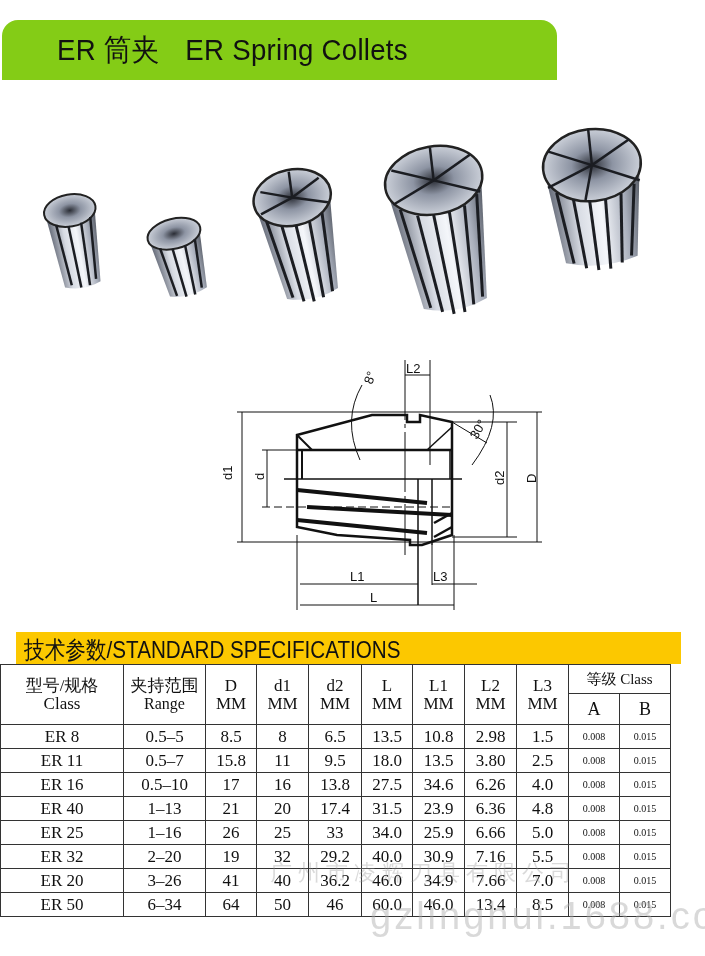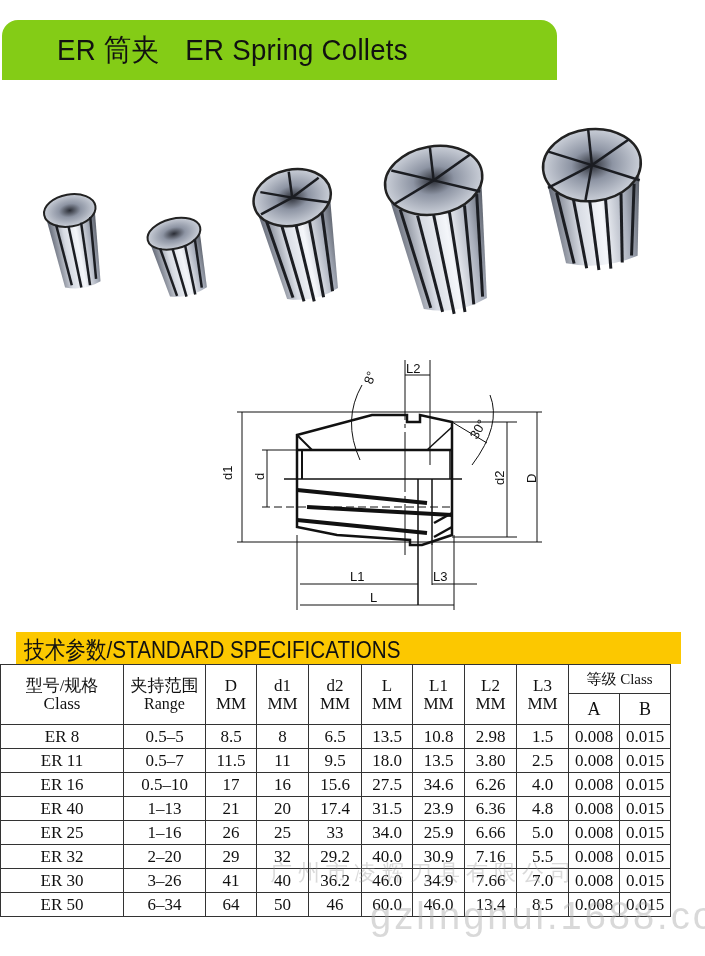--- a/index.html
+++ b/index.html
@@ -17,21 +17,21 @@
     .spec-bar .spec-title { position: absolute; left: 8px; top: 2px; font-size: 24px; color: #111; white-space: nowrap; transform: scaleX(0.86); transform-origin: left center; }
 
     table.spec { position: absolute; left: 0; top: 664px; width: 670px; border-collapse: collapse; table-layout: fixed; font-family: Liberation Serif, serif; }
     table.spec td, table.spec th { border: 1px solid #333; text-align: center; padding: 0; font-weight: normal; color: #111; }
     table.spec th { font-size: 16px; line-height: 18px; }
     table.spec th .sub { display: block; font-size: 17px; }
     table.spec th .sub.small { font-size: 16px; }
     table.spec th.class-head { height: 28px; font-size: 15px; }
     table.spec th.class-sub { height: 30px; font-size: 18px; }
     table.spec td { height: 23px; font-size: 17px; line-height: 22px; }
-    table.spec td.tol { font-size: 17px; }
+    table.spec td.tol { font-size: 10px; }
 
     .watermark { position: absolute; pointer-events: none; color: rgba(150,150,150,0.35); white-space: nowrap; }
     .wm-cn { left: 270px; top: 858px; font-size: 22px; letter-spacing: 6px; }
     .wm-url { left: 370px; top: 895px; font-size: 38px; letter-spacing: 3px; color: rgba(170,170,170,0.45); }
   </style>
 </head>
 <body>
 
 <div class="title-bar">
   <div class="title">
@@ -277,36 +277,36 @@
       <td>13.5</td>
       <td>10.8</td>
       <td>2.98</td>
       <td>1.5</td>
       <td class="tol">0.008</td>
       <td class="tol">0.015</td>
     </tr>
     <tr>
       <td>ER 11</td>
       <td>0.5–7</td>
-      <td>11.5</td>
+      <td>15.8</td>
       <td>11</td>
       <td>9.5</td>
       <td>18.0</td>
       <td>13.5</td>
       <td>3.80</td>
       <td>2.5</td>
       <td class="tol">0.008</td>
       <td class="tol">0.015</td>
     </tr>
     <tr>
       <td>ER 16</td>
       <td>0.5–10</td>
       <td>17</td>
       <td>16</td>
-      <td>15.6</td>
+      <td>13.8</td>
       <td>27.5</td>
       <td>34.6</td>
       <td>6.26</td>
       <td>4.0</td>
       <td class="tol">0.008</td>
       <td class="tol">0.015</td>
     </tr>
     <tr>
       <td>ER 40</td>
       <td>1–13</td>
@@ -329,32 +329,32 @@
       <td>34.0</td>
       <td>25.9</td>
       <td>6.66</td>
       <td>5.0</td>
       <td class="tol">0.008</td>
       <td class="tol">0.015</td>
     </tr>
     <tr>
       <td>ER 32</td>
       <td>2–20</td>
-      <td>29</td>
+      <td>19</td>
       <td>32</td>
       <td>29.2</td>
       <td>40.0</td>
       <td>30.9</td>
       <td>7.16</td>
       <td>5.5</td>
       <td class="tol">0.008</td>
       <td class="tol">0.015</td>
     </tr>
     <tr>
-      <td>ER 30</td>
+      <td>ER 20</td>
       <td>3–26</td>
       <td>41</td>
       <td>40</td>
       <td>36.2</td>
       <td>46.0</td>
       <td>34.9</td>
       <td>7.66</td>
       <td>7.0</td>
       <td class="tol">0.008</td>
       <td class="tol">0.015</td>

